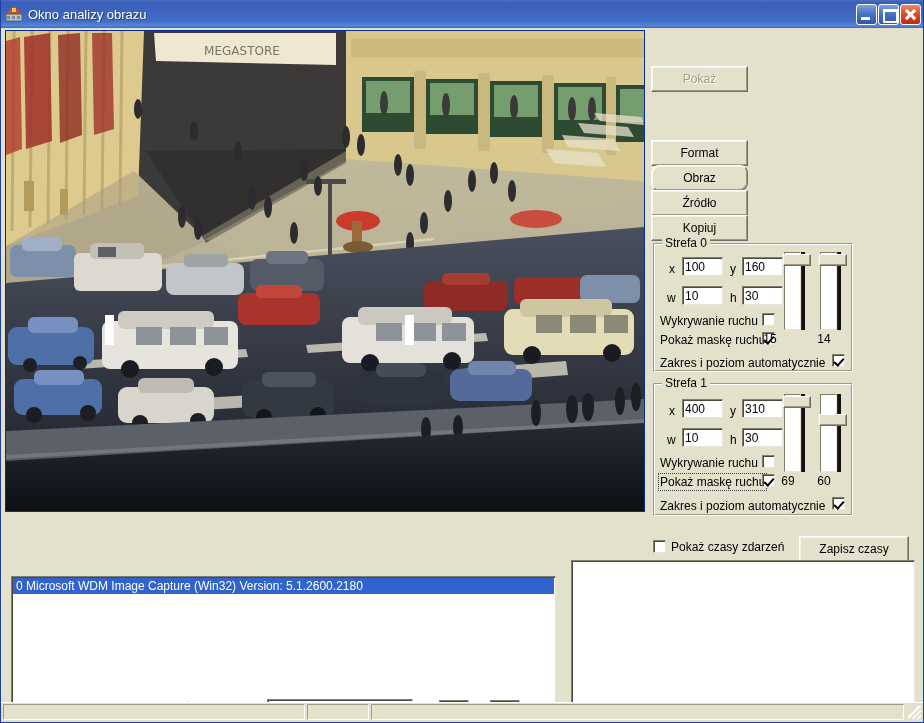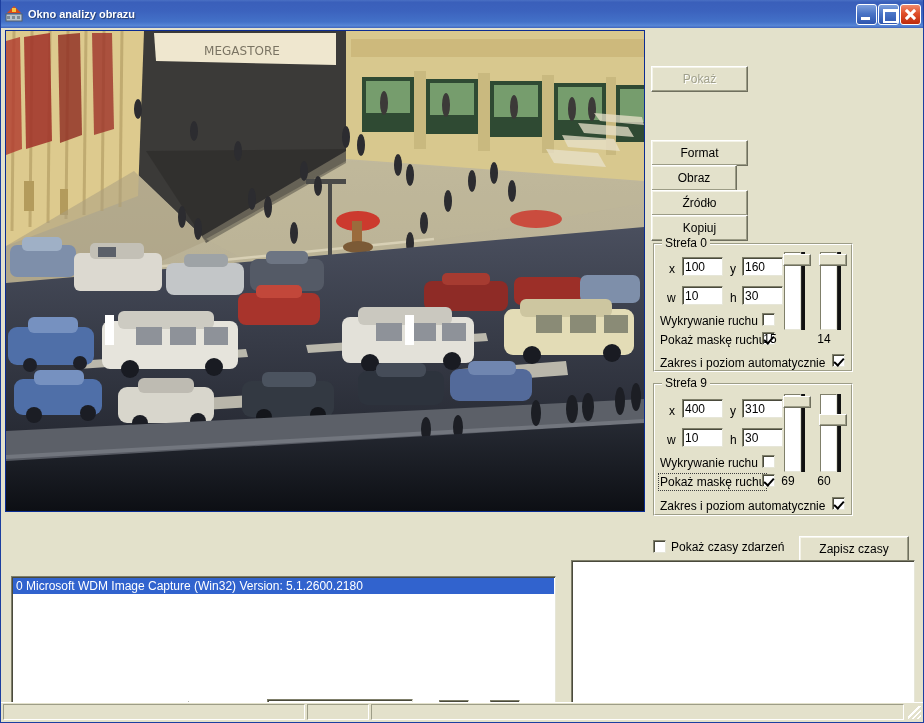--- a/index.html
+++ b/index.html
@@ -38,22 +38,22 @@
     position: relative;
   }
   #titlebar-icon {
     width: 18px; height: 18px;
     margin-right: 5px;
     flex: 0 0 auto;
     position: relative;
   }
   #titlebar-text {
     color: #ffffff;
-    font-size: 11px;
-    font-weight: bold;
+    font-size: 13px;
+    font-weight: normal;
     text-shadow: 1px 1px 1px rgba(0,0,0,0.45);
     letter-spacing: 0px;
     flex: 1 1 auto;
     white-space: nowrap;
     overflow: hidden;
   }
   .cap-btn {
     width: 21px; height: 21px;
     margin-left: 1px;
     border: 1px solid #ffffff;
@@ -571,21 +571,21 @@
         <polygon points="0,430 638,392 638,480 0,480" fill="url(#botg)"></polygon>
       </svg>
 
       <div class="zone-marker" style="left:99px; top:284px; width:9px; height:30px;"></div>
       <div class="zone-marker" style="left:399px; top:284px; width:9px; height:30px;"></div>
     </div>
 
     <div class="win-btn disabled" style="position:absolute; left:650px; top:38px; width:97px; height:20px;">Pokaż</div>
 
     <div class="win-btn" style="position:absolute; left:650px; top:112px; width:97px; height:19px;">Format</div>
-    <div class="win-btn" style="position:absolute; left:650px; top:137px; width:86px; height:19px;">Obraz</div>
+    <div class="win-btn" style="position:absolute; left:650px; top:137px; width:97px; height:19px;border-radius:8px;">Obraz</div>
     <div class="win-btn" style="position:absolute; left:650px; top:162px; width:97px; height:19px;">Źródło</div>
     <div class="win-btn" style="position:absolute; left:650px; top:187px; width:97px; height:19px;">Kopiuj</div>
 
     <div class="groupbox" style="left:652px; top:215px; width:200px; height:129px;">
       <div class="groupbox-inner"></div>
       <div class="groupbox-title">Strefa 0</div>
 
       <div class="lbl" style="left:15px; top:18px;">x</div>
       <div class="win-edit" style="position:absolute; left:28px; top:13px; width:41px; height:19px;">100</div>
       <div class="lbl" style="left:76px; top:18px;">y</div>
@@ -615,21 +615,21 @@
       <div class="trackbar" style="left:165px; top:8px; height:78px;">
         <div class="channel-box"></div>
         <div class="chan"></div>
         <div class="thumb" style="top:2px;"></div>
       </div>
       <div class="track-val" style="left:153px; top:88px;">14</div>
     </div>
 
     <div class="groupbox" style="left:652px; top:355px; width:200px; height:133px;">
       <div class="groupbox-inner"></div>
-      <div class="groupbox-title">Strefa 9</div>
+      <div class="groupbox-title">Strefa 1</div>
 
       <div class="lbl" style="left:15px; top:20px;">x</div>
       <div class="win-edit" style="position:absolute; left:28px; top:15px; width:41px; height:19px;">400</div>
       <div class="lbl" style="left:76px; top:20px;">y</div>
       <div class="win-edit" style="position:absolute; left:88px; top:15px; width:41px; height:19px;">310</div>
 
       <div class="lbl" style="left:13px; top:49px;">w</div>
       <div class="win-edit" style="position:absolute; left:28px; top:44px; width:41px; height:19px;">10</div>
       <div class="lbl" style="left:76px; top:49px;">h</div>
       <div class="win-edit" style="position:absolute; left:88px; top:44px; width:41px; height:19px;">30</div>

